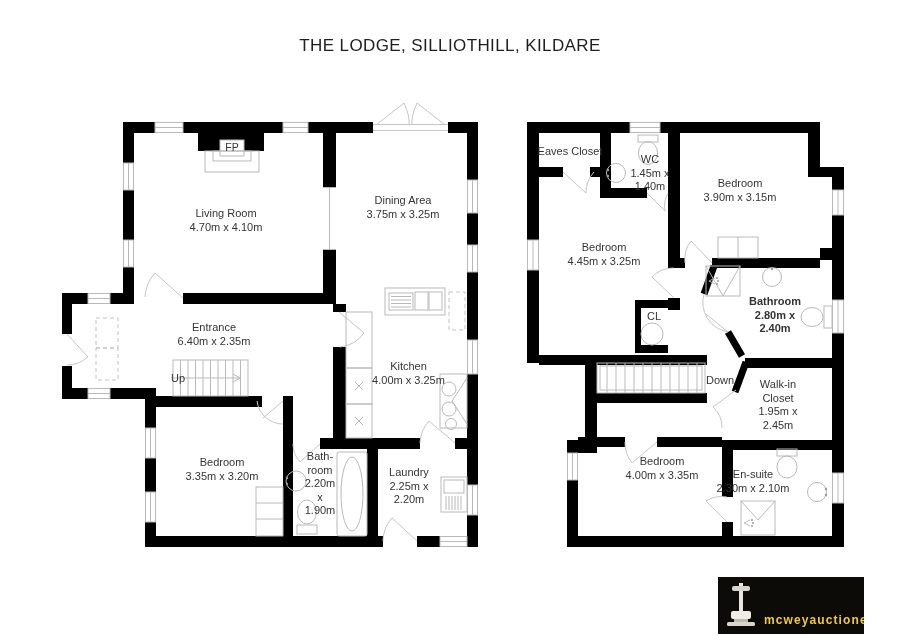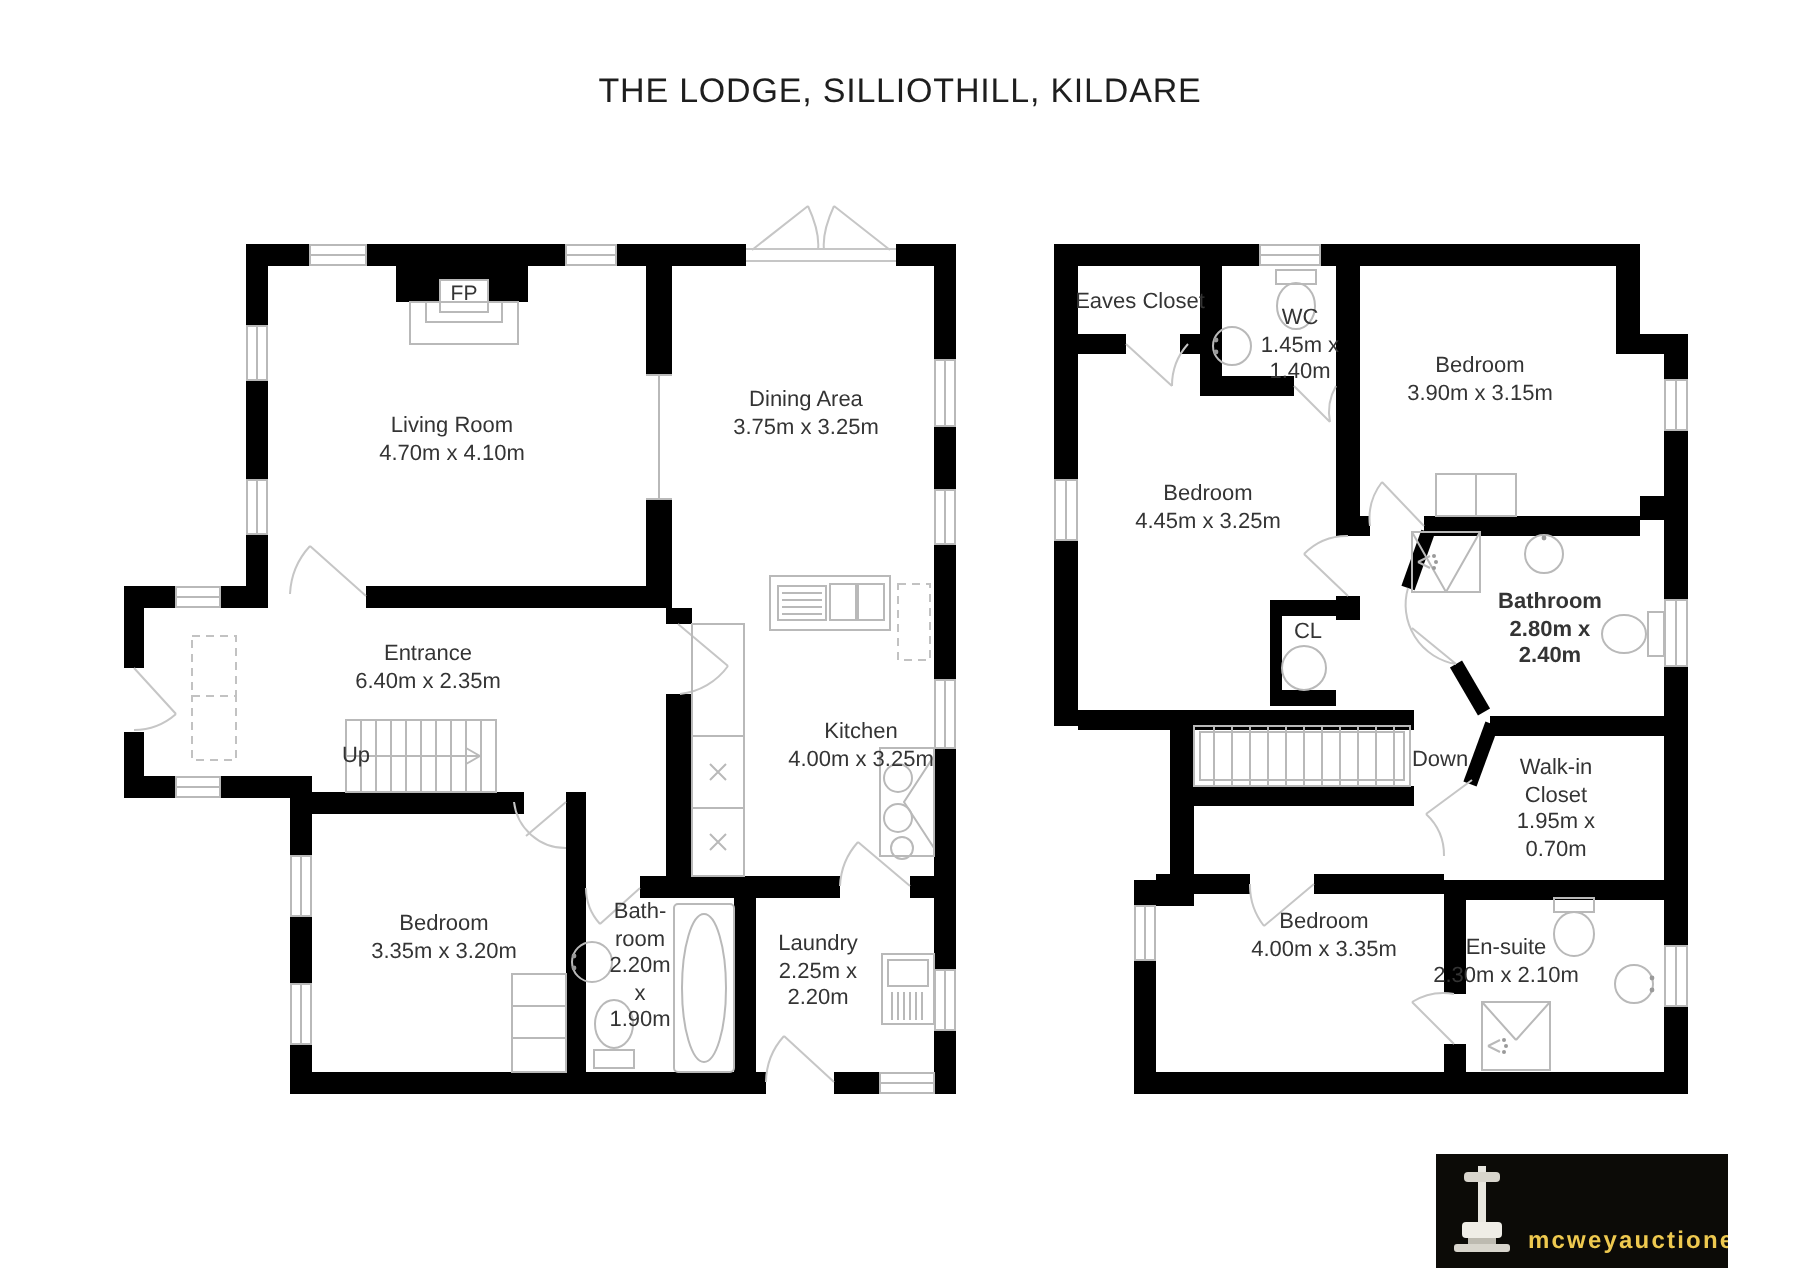--- a/index.html
+++ b/index.html
@@ -316,21 +316,21 @@
   </div>
   <div class="lbl" style="left:403px;top:194px;">
     <div>Dining Area</div>
     <div>3.75m x 3.25m</div>
   </div>
   <div class="lbl" style="left:168px;top:321px;margin-left:46px;">
     <div>Entrance</div>
     <div>6.40m x 2.35m</div>
   </div>
   <div class="lbl" style="left:178px;top:372px;">Up</div>
-  <div class="lbl" style="left:410px;top:360px;padding-left:41px;">
+  <div class="lbl" style="left:388px;top:360px;padding-left:41px;">
     <div>Kitchen</div>
     <div>4.00m x 3.25m</div>
   </div>
   <div class="lbl" style="left:222px;top:456px;">
     <div>Bedroom</div>
     <div>3.35m x 3.20m</div>
   </div>
   <div class="lbl" style="left:320px;top:450px;">
     <div>Bath-</div>
     <div>room</div>
@@ -366,21 +366,21 @@
   <div class="lbl" style="left:775px;top:295px;font-weight:bold;">
     <div>Bathroom</div>
     <div>2.80m x</div>
     <div>2.40m</div>
   </div>
   <div class="lbl" style="left:720px;top:374px;">Down</div>
   <div class="lbl" style="left:778px;top:378px;">
     <div>Walk-in</div>
     <div>Closet</div>
     <div>1.95m x</div>
-    <div>0.70m</div>
+    <div>2.45m</div>
   </div>
   <div class="lbl" style="left:662px;top:455px;">
     <div>Bedroom</div>
     <div>4.00m x 3.35m</div>
   </div>
   <div class="lbl" style="left:753px;top:468px;">
     <div>En-suite</div>
     <div>2.30m x 2.10m</div>
   </div>
 

